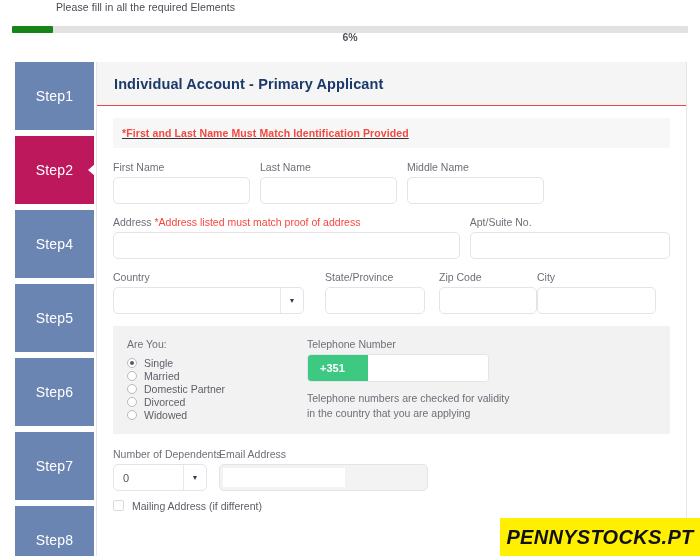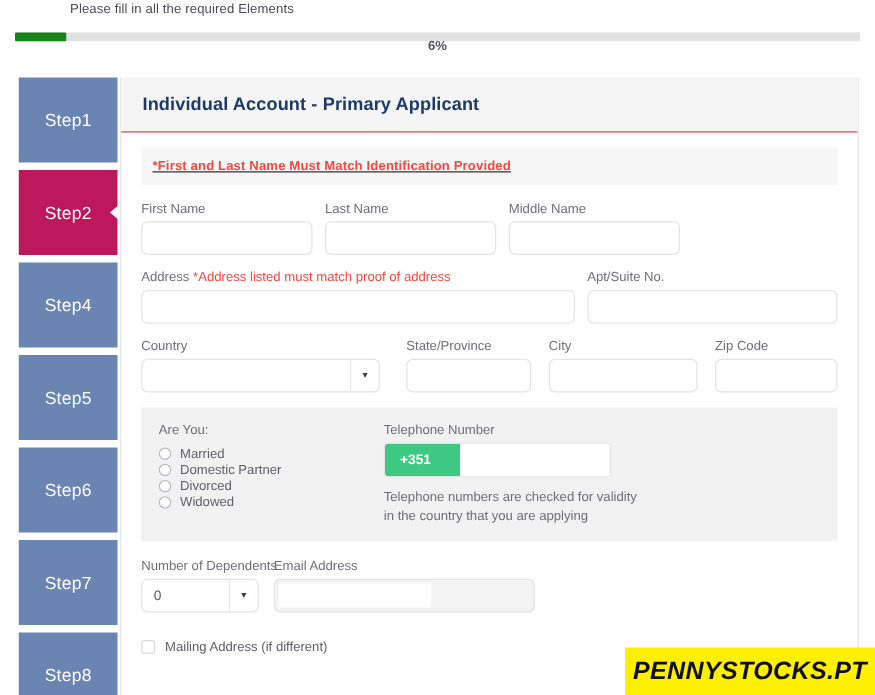--- a/index.html
+++ b/index.html
@@ -282,21 +282,21 @@
     top: 3px;
     bottom: 3px;
     width: 122px;
     background: #ffffff;
   }
 
   
   .cbx-row {
     display: flex;
     align-items: flex-start;
-    margin-top: 22px;
+    margin-top: 9px;
   }
   .cbx {
     width: 11px;
     height: 11px;
     border: 1px solid #dadae0;
     border-radius: 2px;
     background: #fff;
     margin-right: 8px;
     box-sizing: border-box;
     flex: none;
@@ -405,34 +405,38 @@
         <span class="lbl">Country</span>
         <div class="sel">
           <span class="sel-val"></span>
           <span class="sel-arrow">▼</span>
         </div>
       </div>
       <div class="field" style="width:100px;margin-right:14px;">
         <span class="lbl">State/Province</span>
         <input class="inp" type="text" placeholder="" style="">
       </div>
+      <div class="field" style="width:98px;">
+        <span class="lbl">Zip Code</span>
+        <input class="inp" type="text" placeholder="" style="">
+      </div>
       <div class="field" style="width:119px;margin-right:14px;">
         <span class="lbl">City</span>
-        <input class="inp" type="text" placeholder="" style="">
-      </div>
-      <div class="field" style="width:98px;">
-        <span class="lbl">Zip Code</span>
         <input class="inp" type="text" placeholder="" style="">
       </div>
     </div>
 
     <div class="gray-block">
       <div class="radios">
         <div class="lbl" style="margin-bottom:7px;">Are You:</div>
         <div id="radio-list">
+            <div class="radio-row">
+              <span class="radio on"></span>
+              <span class="radio-lbl">Single</span>
+            </div>
             <div class="radio-row">
               <span class="radio"></span>
               <span class="radio-lbl">Married</span>
             </div>
             <div class="radio-row">
               <span class="radio"></span>
               <span class="radio-lbl">Domestic Partner</span>
             </div>
             <div class="radio-row">
               <span class="radio"></span>

